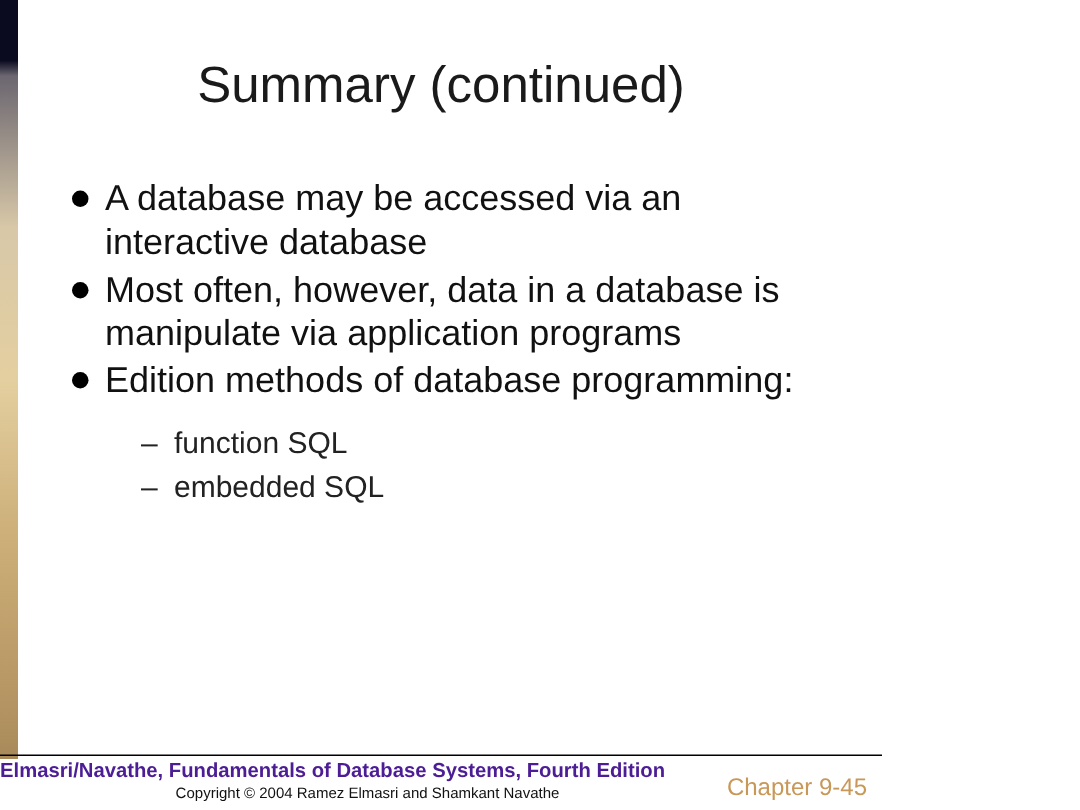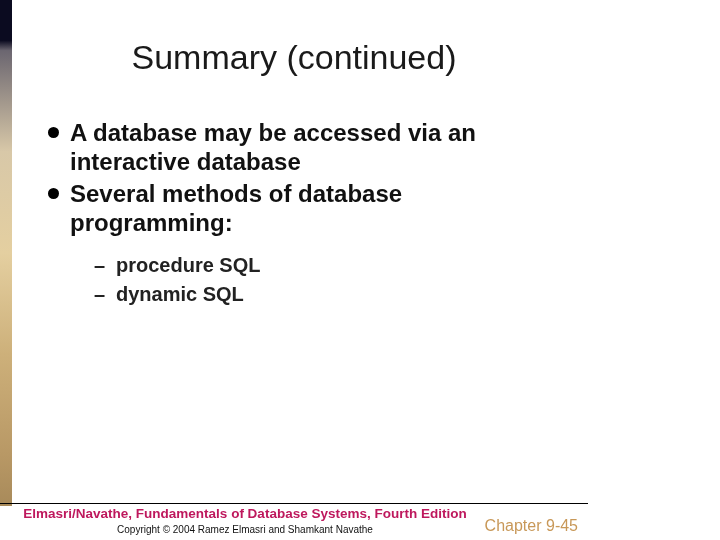--- a/index.html
+++ b/index.html
@@ -53,21 +53,20 @@
     margin: 0;
     padding: 0;
   }
   ul.main > li {
     font-size: 24px;
     line-height: 1.22;
     color: #111;
     margin: 0 0 2px 0;
     padding-left: 22px;
     position: relative;
-    font-weight: bold;
   }
   ul.main > li::before {
     content: "";
     position: absolute;
     left: 0;
     top: 9px;
     width: 11px;
     height: 11px;
     background: #000;
     border-radius: 50%;
@@ -97,24 +96,23 @@
     right: 0;
     bottom: 36px;
     height: 1px;
     background: #000;
   }
   .book-title {
     position: absolute;
     left: 0;
     right: 98px;
     bottom: 19px;
-    text-align: center;
     font-size: 13.5px;
     font-weight: bold;
-    color: #be185d;
+    color: #4c1d95;
   }
   .copyright {
     position: absolute;
     left: 0;
     right: 98px;
     bottom: 5px;
     text-align: center;
     font-size: 10px;
     color: #111;
   }
@@ -130,24 +128,25 @@
 <body>
 
 <div class="slide">
   <div class="bg-left"></div>
 
   <div class="title">Summary (continued)</div>
 
   <div class="content">
     <ul class="main">
       <li><span>A database may be accessed via an interactive database</span></li>
-      <li><span>Several methods of database programming:</span>
+      <li><span>Most often, however, data in a database is manipulate via application programs</span></li>
+      <li><span>Edition methods of database programming:</span>
         <ul class="sub">
-          <li><span>procedure SQL</span></li>
-          <li><span>dynamic SQL</span></li>
+          <li><span>function SQL</span></li>
+          <li><span>embedded SQL</span></li>
         </ul>
       </li>
     </ul>
   </div>
 
   <div class="footer-line"></div>
   <div class="book-title">Elmasri/Navathe, Fundamentals of Database Systems, Fourth Edition</div>
   <div class="copyright">Copyright © 2004 Ramez Elmasri and Shamkant Navathe</div>
   <div class="chapter">Chapter 9-45</div>
 </div>

